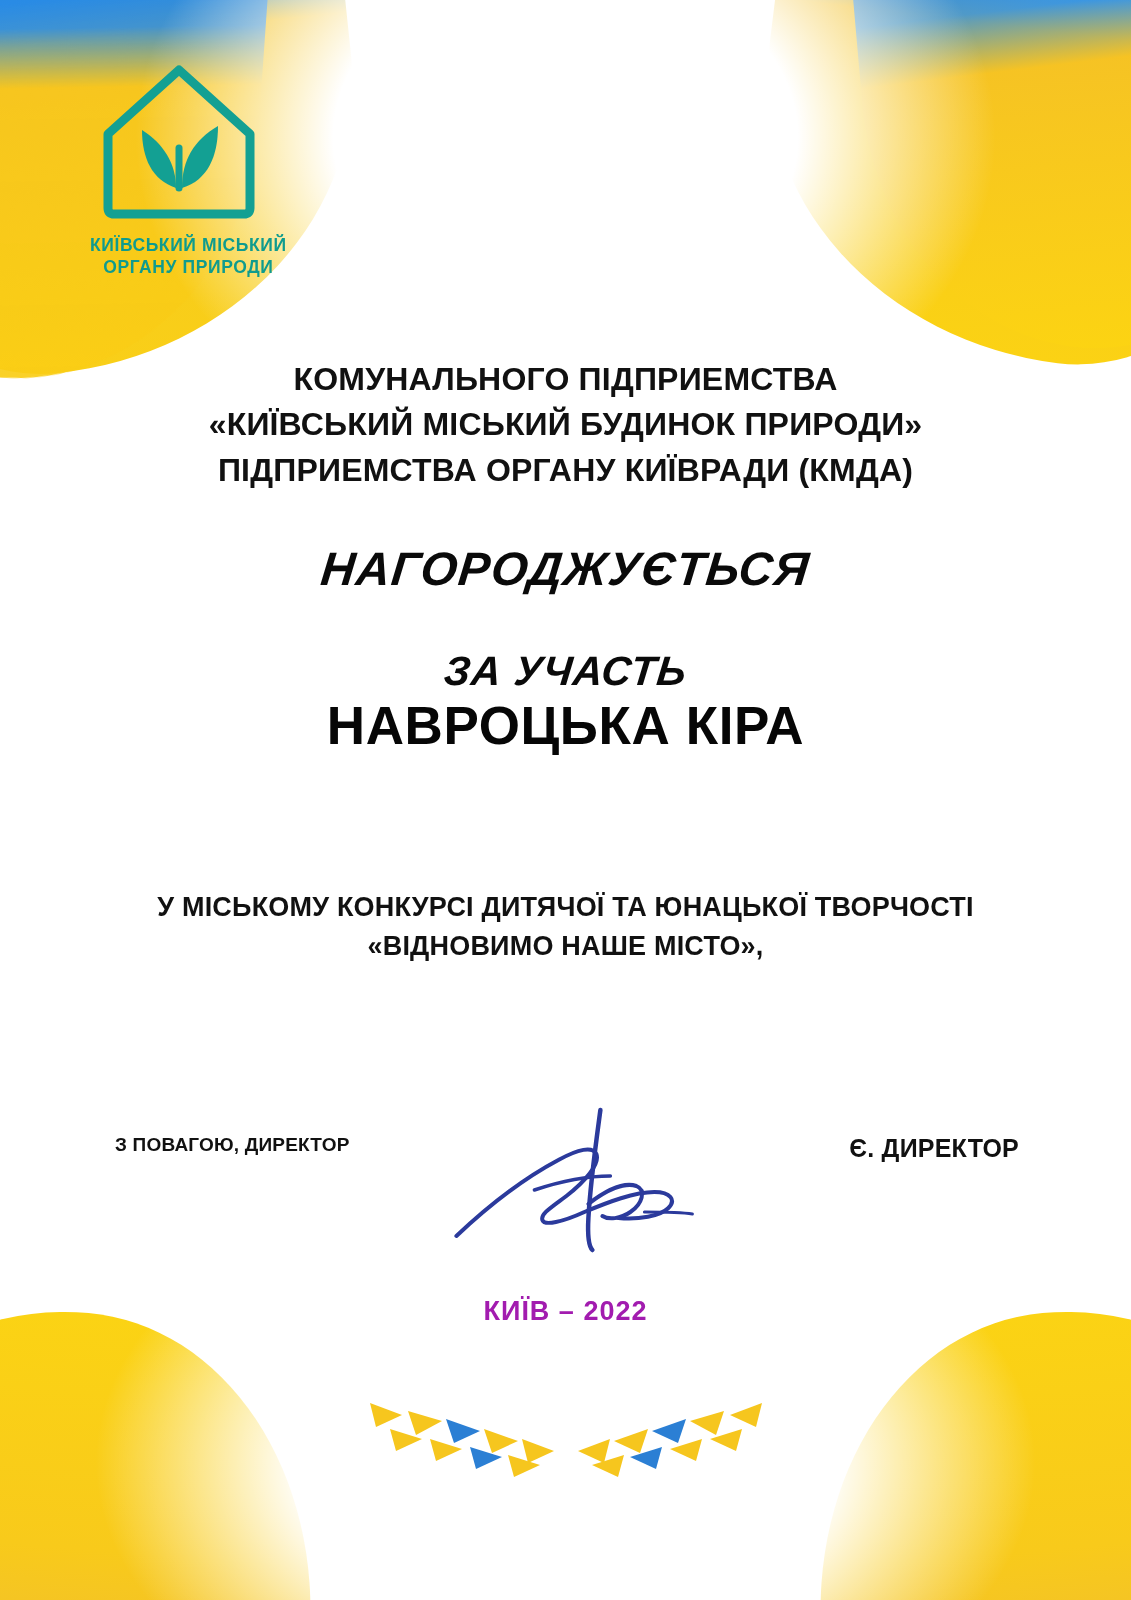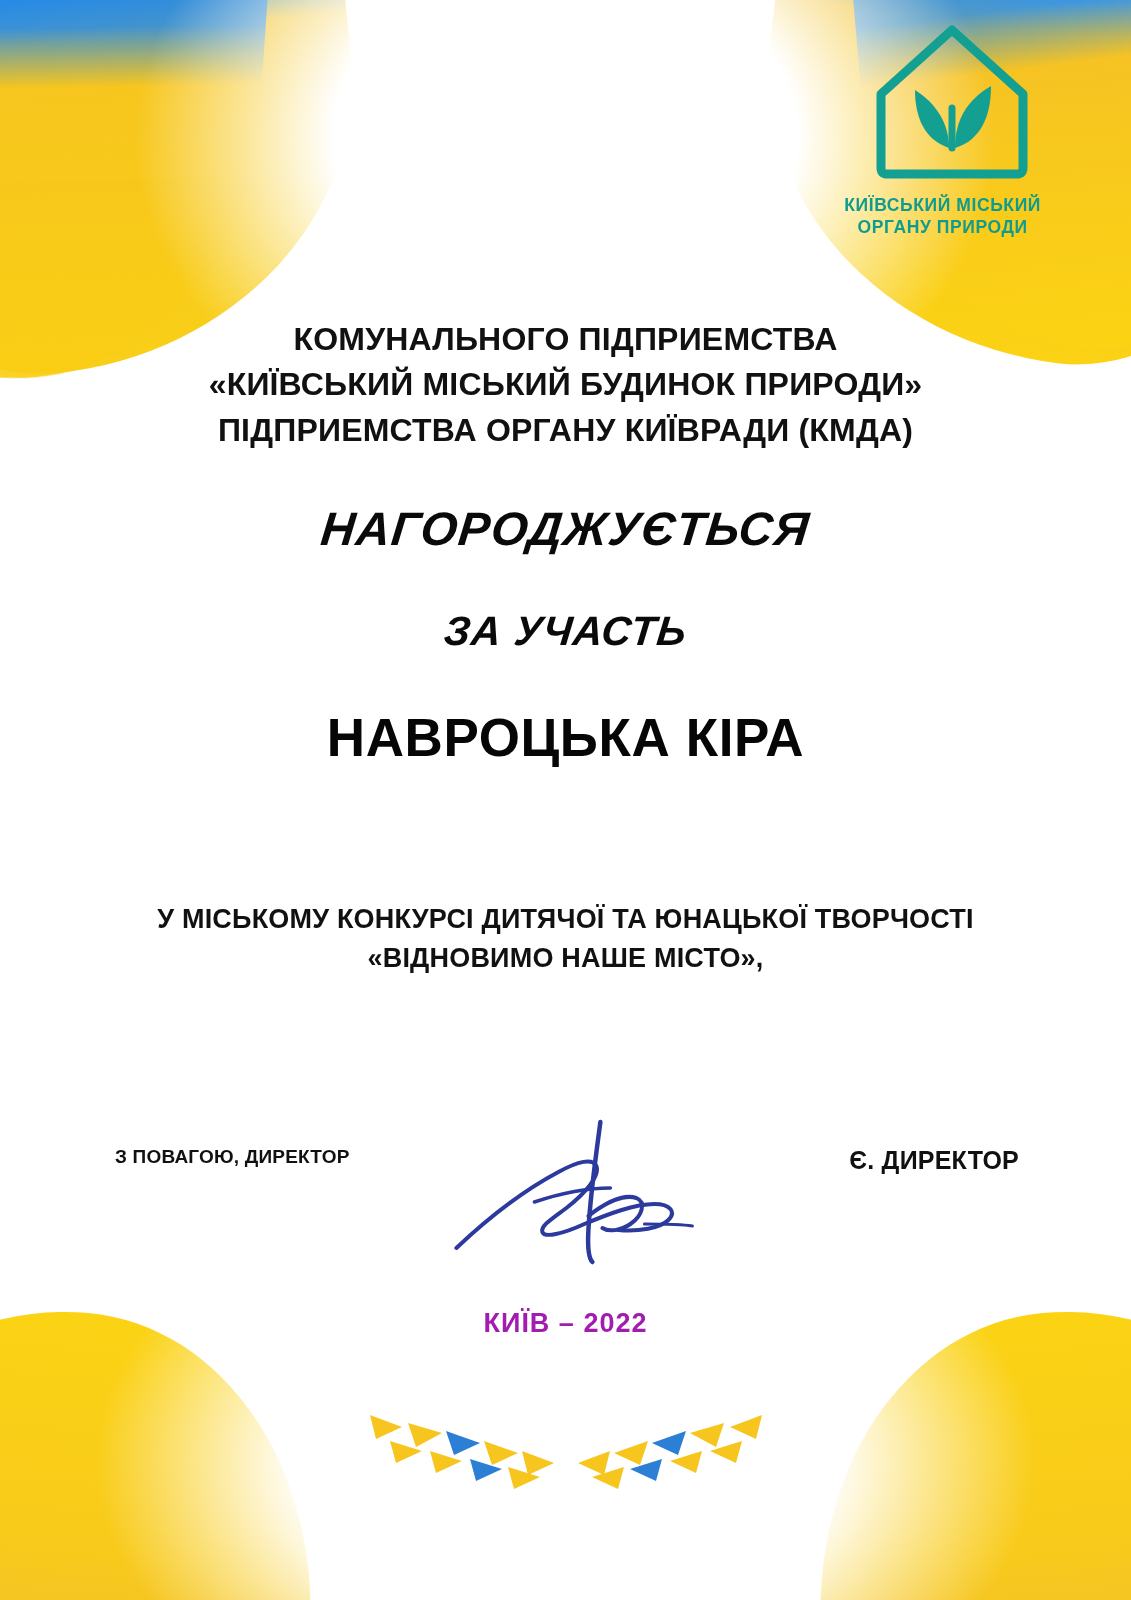--- a/index.html
+++ b/index.html
@@ -137,24 +137,24 @@
     z-index: 5;
     width: 1131px;
     height: 1600px;
     box-sizing: border-box;
     padding: 0 90px;
     display: block;
     text-align: center;
   }
 
   .logo-wrap {
-    padding-top: 16px;
+    padding-top: 56px;
     display: flex;
     flex-direction: column;
-    align-items: flex-end;
+    align-items: flex-start;
   }
   .logo-mark { display: block; }
   .logo-text {
     margin-top: 6px;
     color: #0f9b8e;
     font-weight: bold;
     font-size: 17.5px;
     letter-spacing: 0.6px;
     line-height: 1.28;
     text-align: center;
@@ -184,21 +184,20 @@
     margin-top: 52px;
     color: #0a0a0a;
     font-weight: bold;
     font-size: 41px;
     letter-spacing: 1px;
     font-style: italic;
     transform: skewX(-6deg);
   }
 
   .recipient {
-    margin-top: 52px;
     color: #060606;
     font-weight: bold;
     font-size: 53px;
     letter-spacing: 0.6px;
   }
 
   .contest-block {
     margin-top: 132px;
     color: #111111;
     font-weight: bold;

